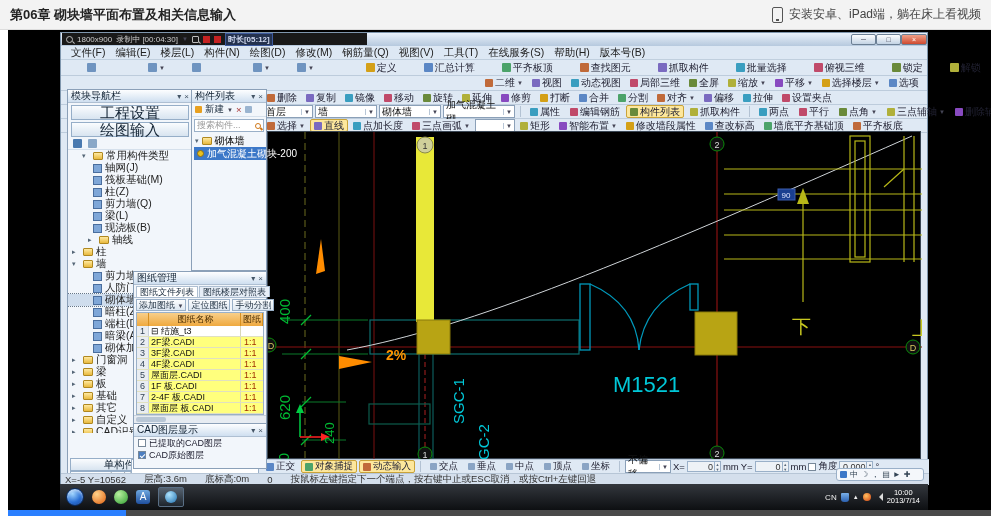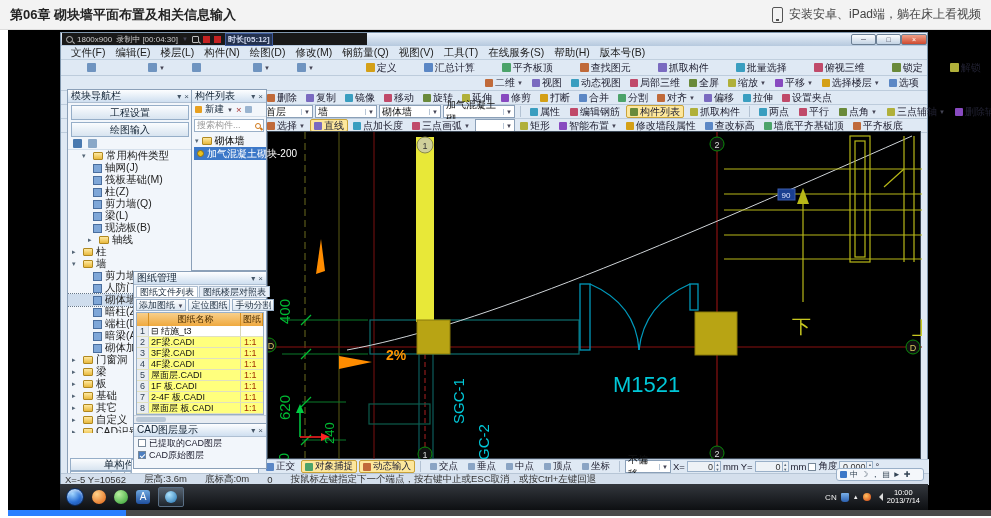--- a/index.html
+++ b/index.html
@@ -40,21 +40,21 @@
   .ico{display:inline-block;width:9px;height:9px;border-radius:1px;background:#6f94c0;}
   .drop{font-size:6px;color:#445;}
   .vsep{width:1px;height:11px;background:#b3c2d3;margin:0 3px;}
   .combo{display:inline-flex;align-items:center;justify-content:space-between;background:#fff;border:1px solid #8ba0b8;height:13px;font-size:10px;padding:0 2px;color:#111;}
   .combo .drop{margin-left:3px;border-left:1px solid #b8c6d6;padding-left:2px;}
   
   .panel{position:absolute;background:#f2f6fb;border:1px solid #8ba0b8;}
   .phead{height:13px;background:linear-gradient(#fdfeff,#cfdff0);border-bottom:1px solid #aebfd2;font-size:10px;color:#123;display:flex;align-items:center;justify-content:space-between;padding:0 3px;}
   .phead .pctl{font-size:8px;color:#456;display:flex;gap:3px;}
   .nav-panel{left:6px;top:56px;width:126px;height:435px;}
-  .navbtn{display:block;width:118px;margin:2px auto 0;height:15px;background:linear-gradient(#fafcfe,#d8e4f0);border:1px solid #96aec8;font-size:10px;color:#123;text-align:center;line-height:13px;}
+  .navbtn{display:block;width:118px;margin:2px auto 0;height:15px;background:linear-gradient(#fafcfe,#d8e4f0);border:1px solid #96aec8;font-size:15px;color:#123;text-align:center;line-height:13px;}
   .nav-icons{height:13px;display:flex;align-items:center;gap:6px;padding:0 5px;border-bottom:1px solid #d5e0ec;}
   .tree{font-size:10.5px;color:#222;overflow:hidden;height:283px;}
   .trow{display:flex;align-items:center;gap:3px;height:12px;white-space:nowrap;padding-left:4px;}
   .trow .arr{width:8px;font-size:7px;color:#567;}
   .fold{display:inline-block;width:10px;height:8px;background:linear-gradient(#ffe9a0,#e8b93e);border:1px solid #b08820;border-radius:1px;}
   .itco{display:inline-block;width:9px;height:9px;background:#7fa7d8;border:1px solid #4a6e9e;}
   .trow.sel{background:#cfdded;outline:1px dotted #678;}
   .navbot{position:absolute;left:2px;width:120px;height:13px;background:linear-gradient(#fafcfe,#d8e4f0);border:1px solid #96aec8;font-size:10.5px;text-align:center;line-height:11px;color:#123;}
   .comp-panel{left:130px;top:56px;width:76px;height:182px;}
   .comp-tools{height:14px;display:flex;align-items:center;gap:3px;padding:0 3px;border-bottom:1px solid #d5e0ec;font-size:9.5px;color:#234;}

